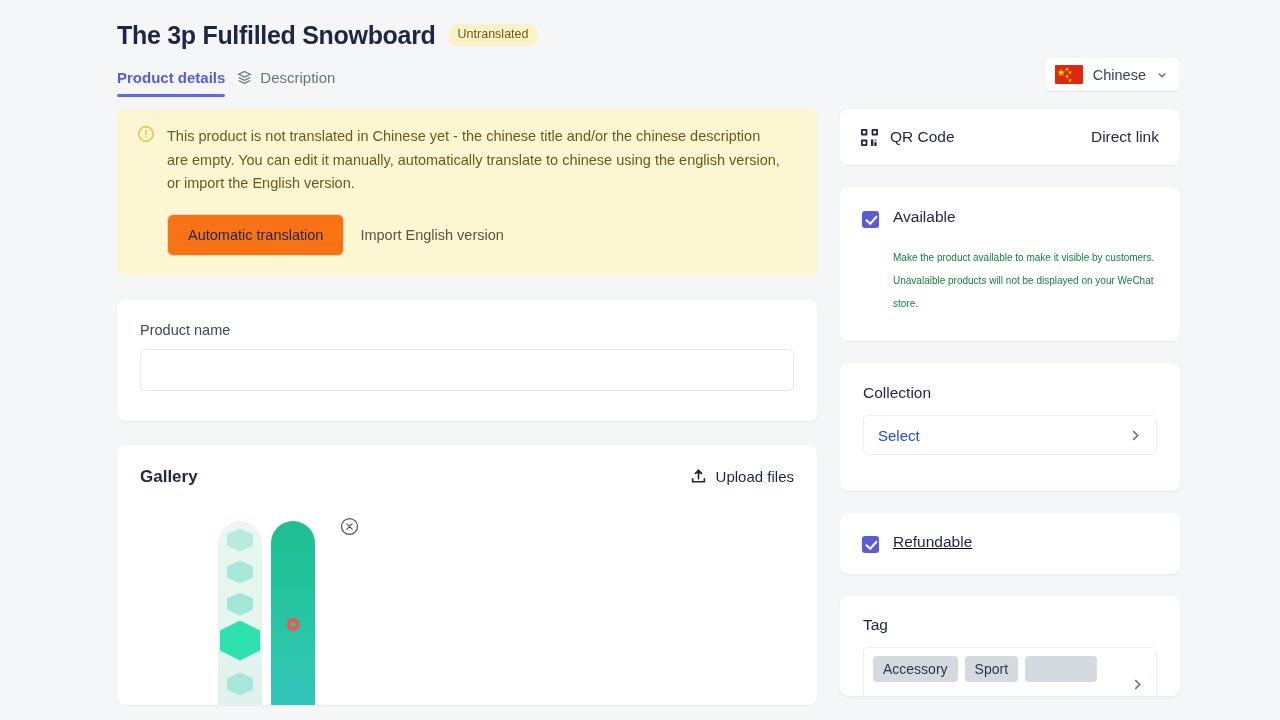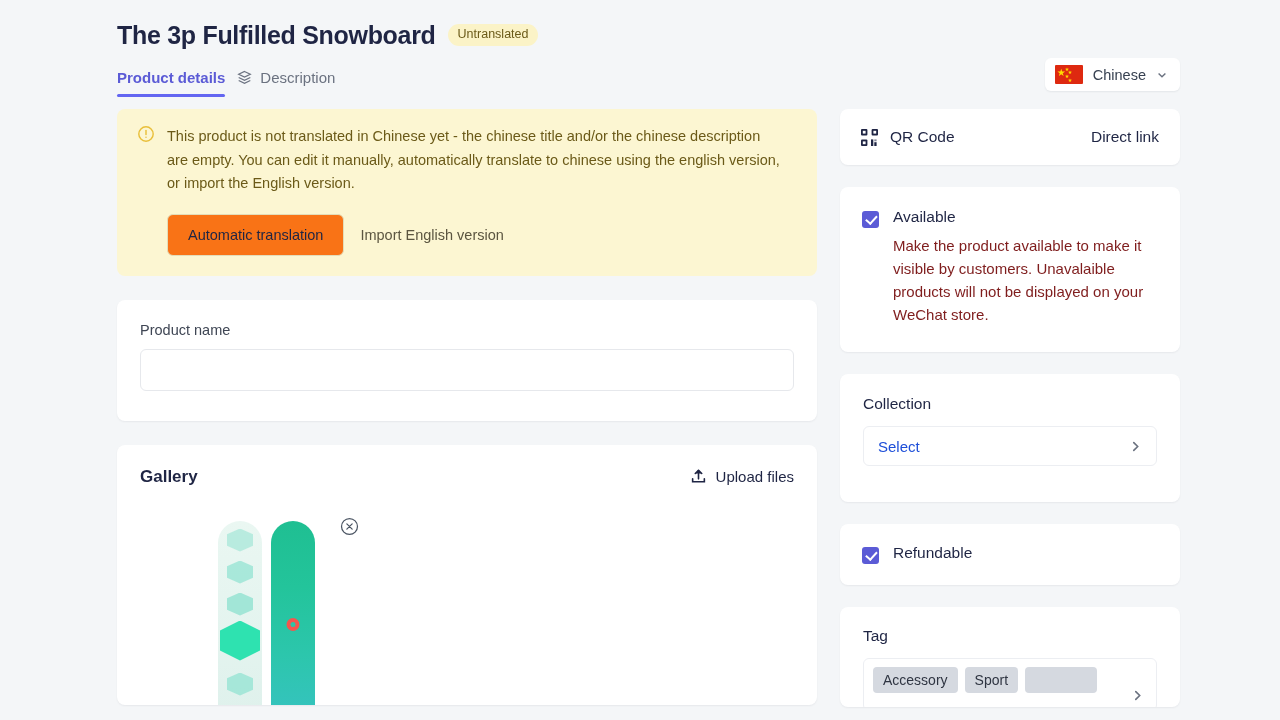--- a/index.html
+++ b/index.html
@@ -134,31 +134,31 @@
   .checkbox {
     width: 17px; height: 17px; border-radius: 3px; background: #5b5bd6;
     flex: none; margin-top: 3px; position: relative; cursor: pointer;
   }
   .checkbox::after {
     content: ""; position: absolute; left: 5.5px; top: 2px;
     width: 4.5px; height: 9px; border: solid #fff;
     border-width: 0 2px 2px 0; transform: rotate(42deg);
   }
   .chk-label { font-size: 15.5px; color: #1f2544; }
-  .chk-desc { font-size: 15px; color: #7f1d1d; line-height: 23px; margin-top: 8px; }
+  .chk-desc { font-size: 10px; color: #15803d; line-height: 23px; margin-top: 20px; }
 
   .collection-panel { padding: 21px 23px 36px; }
   .panel-label { font-size: 15.5px; color: #1f2544; margin-bottom: 13px; }
   .select-box {
     height: 40px; border: 1px solid #eceef2; border-radius: 6px;
     display: flex; align-items: center; padding: 0 14px; cursor: pointer;
   }
   .select-placeholder { flex: 1; font-size: 15px; color: #1d4ed8; }
 
-  .refund-panel { padding: 20px 22px 21px; }
+  .refund-panel { padding: 20px 22px 21px; text-decoration: underline; }
 
   .tag-panel { padding: 20px 23px 8px; height: 100px; overflow: hidden; }
   .tag-box {
     margin-top: 13px; border: 1px solid #eceef2; border-radius: 6px;
     padding: 8px 12px 8px 9px; display: flex; align-items: flex-start;
   }
   .tag-chips { flex: 1; display: flex; flex-wrap: wrap; gap: 7px; }
   .chip {
     background: #d5d9e0; color: #2f3542; font-size: 14px;
     border-radius: 4px; padding: 6px 10px; line-height: 1;

